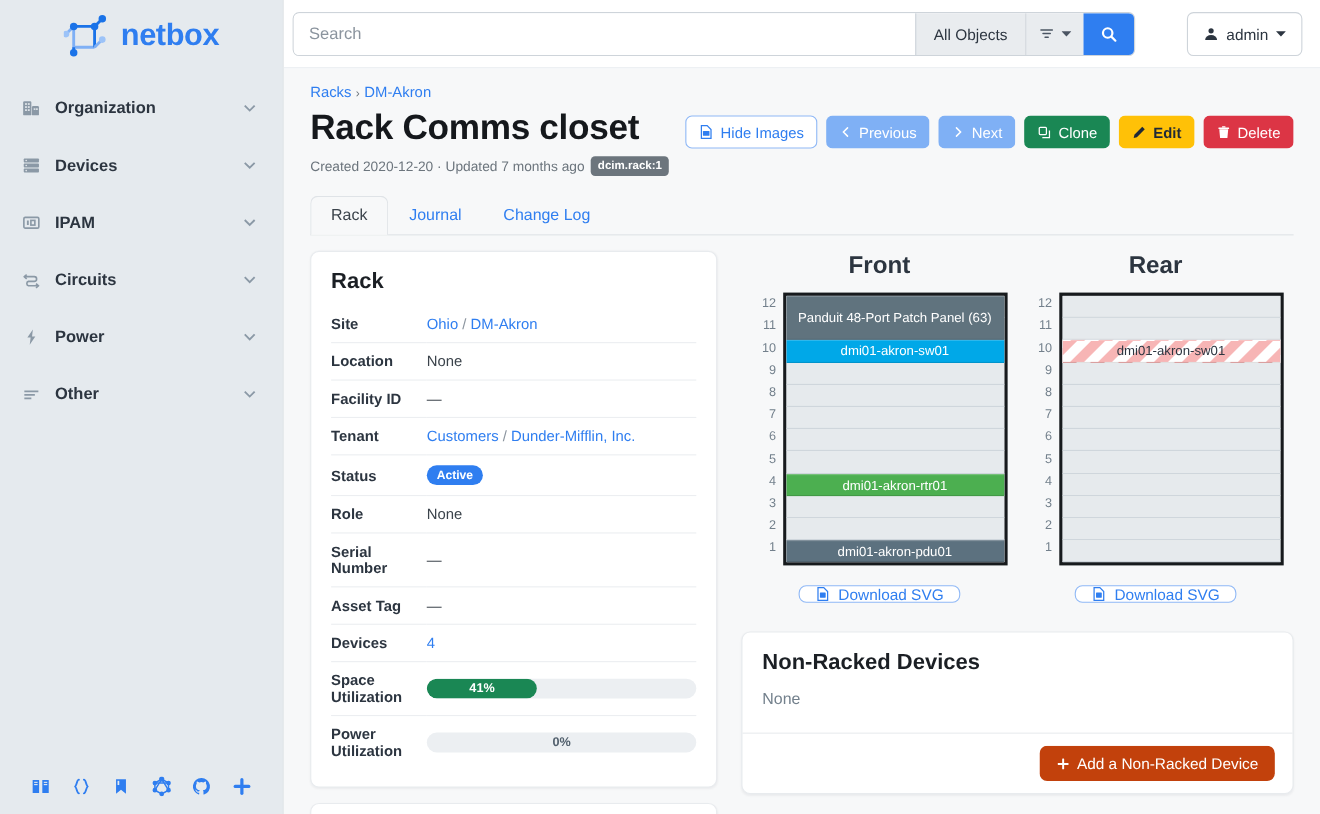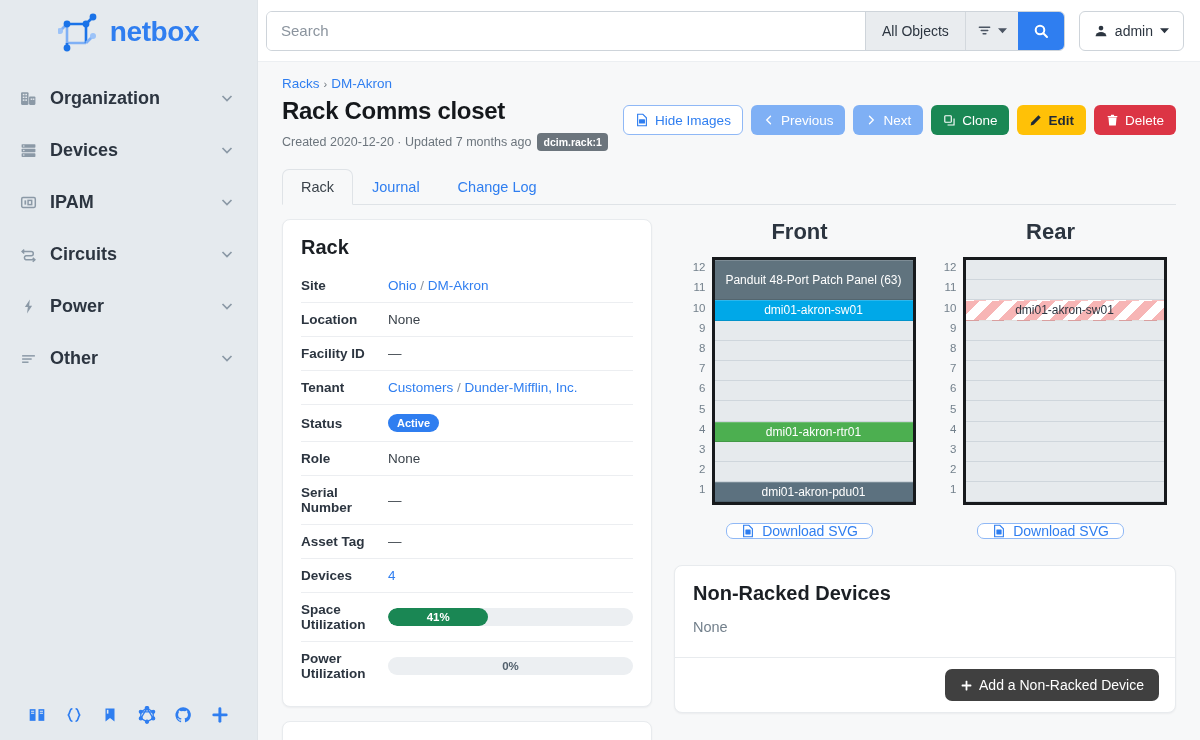--- a/index.html
+++ b/index.html
@@ -36,21 +36,21 @@
     display: flex; align-items: center;
     height: 52px; padding: 0 22px 0 18px;
     cursor: pointer; gap: 12px;
   }
   .nav-ico {
     width: 20px; min-width: 20px; height: 20px;
     display: flex; align-items: center; justify-content: center;
     color: #8b99a6;
   }
   .nav-label {
-    font-size: 18px; font-weight: 700; color: #2c3540;
+    font-size: 15px; font-weight: 700; color: #2c3540;
     flex: 1;
   }
   .chev { color: #8b99a6; display:flex; align-items:center; }
 
   .footer-icons {
     position: absolute; bottom: 12px; left: 0; right: 0;
     display: flex; justify-content: space-evenly; align-items: center;
     padding: 0 14px;
   }
   .footer-icons a {
@@ -89,32 +89,32 @@
     border-left: 1px solid #d3d8dd;
   }
   .search-btn {
     display: flex; align-items: center; justify-content: center;
     width: 46px; background: #2f7ef0; color: #fff; cursor: pointer;
   }
   .user-btn {
     display: flex; align-items: center; gap: 7px;
     height: 40px; padding: 0 14px;
     border: 1px solid #ced4da; border-radius: 6px;
-    background: #fff; color: #2c3540; font-size: 14px; cursor: pointer;
+    background: #fff; color: #2c3540; font-size: 14px; cursor: pointer; margin-left: 33px;
   }
 
   .content { padding: 14px 24px 0 24px; }
 
   .breadcrumb { font-size: 13.5px; color: #2f7ef0; margin-bottom: 4px; }
   .breadcrumb a { color: #2f7ef0; text-decoration: none; cursor: pointer; }
   .bc-sep { color: #6c757d; margin: 0 4px; font-size: 11px; }
 
   .title-row { display: flex; align-items: flex-start; justify-content: space-between; }
   h1.page-title {
-    font-size: 24px; font-weight: 700; margin: 2px 0 0 0;
+    font-size: 32px; font-weight: 700; margin: 2px 0 0 0;
     color: #15181c; letter-spacing: -0.3px;
   }
   .meta {
     margin-top: 8px; font-size: 12.5px; color: #6c757d;
     display: flex; align-items: center; gap: 6px;
   }
   .badge-dark {
     background: #6c757d; color: #fff; font-size: 10.5px;
     padding: 3px 6px; border-radius: 4px; font-weight: 700;
   }
@@ -124,21 +124,21 @@
     display: inline-flex; align-items: center; gap: 6px;
     height: 30px; padding: 0 11px; border-radius: 6px;
     font-size: 13.5px; cursor: pointer; border: 1px solid transparent;
     white-space: nowrap; font-family: "Liberation Sans", sans-serif;
   }
   .btn-outline-primary { background: #fff; border-color: #8fb8f6; color: #2f7ef0; }
   .btn-light-blue { background: #7fb0f5; color: #fff; }
   .btn-green { background: #1a8754; color: #fff; }
   .btn-yellow { background: #ffc107; color: #1f2937; font-weight: 600; }
   .btn-red { background: #dc3545; color: #fff; }
-  .btn-blue { background: #404040; color: #fff; }
+  .btn-blue { background: #c2410c; color: #fff; }
 
   .tabs {
     display: flex; gap: 0; margin-top: 18px;
     border-bottom: 1px solid #dfe3e7;
   }
   .tab {
     padding: 9px 18px; font-size: 14.5px; color: #2f7ef0;
     cursor: pointer; border: 1px solid transparent;
     border-radius: 7px 7px 0 0; margin-bottom: -1px;
   }

